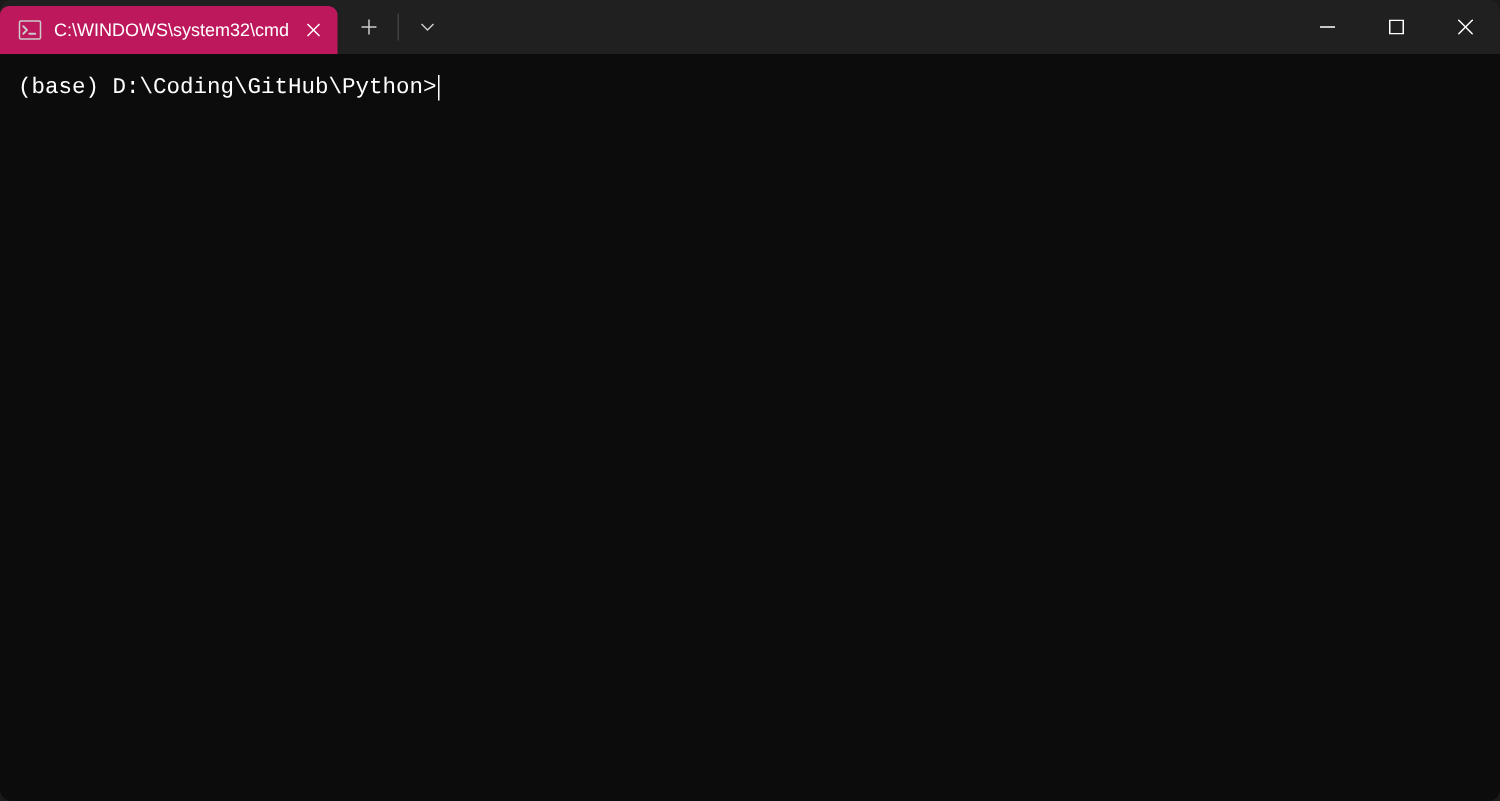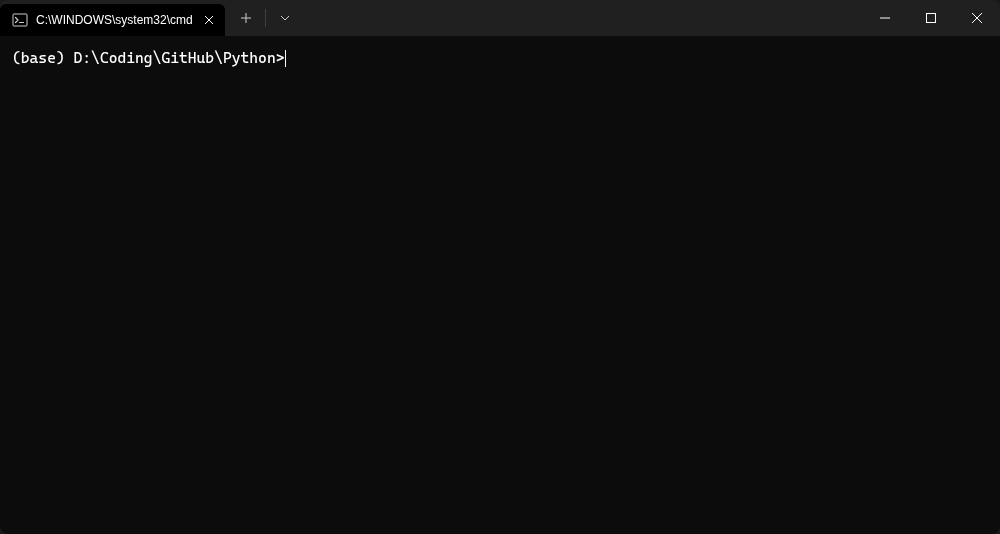--- a/index.html
+++ b/index.html
@@ -26,21 +26,21 @@
       display: flex;
       align-items: center;
       height: 100%;
     }
     .tab {
       display: flex;
       align-items: center;
       height: 32px;
       margin-top: 4px;
       padding: 0 8px 0 12px;
-      background: #000000;
+      background: #be185d;
       border-top-left-radius: 6px;
       border-top-right-radius: 6px;
       color: #ffffff;
       font-size: 12px;
       gap: 8px;
       min-width: 200px;
     }
     .tab-icon {
       width: 16px;
       height: 16px;
@@ -103,20 +103,21 @@
       color: #ffffff;
       font-family: "Cascadia Mono", "Consolas", monospace;
       font-size: 15px;
       padding: 12px 12px;
       height: calc(100% - 36px);
       line-height: 1.4;
     }
     .prompt-line {
       display: flex;
       align-items: center;
+      font-family: Liberation Mono, monospace;
     }
     .cursor {
       display: inline-block;
       width: 1px;
       height: 17px;
       background: #ffffff;
       margin-left: 1px;
       vertical-align: middle;
     }
   </style>

